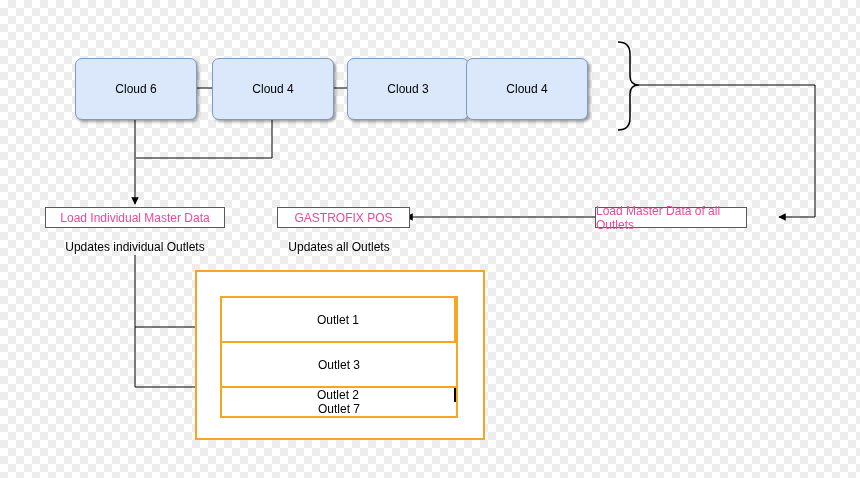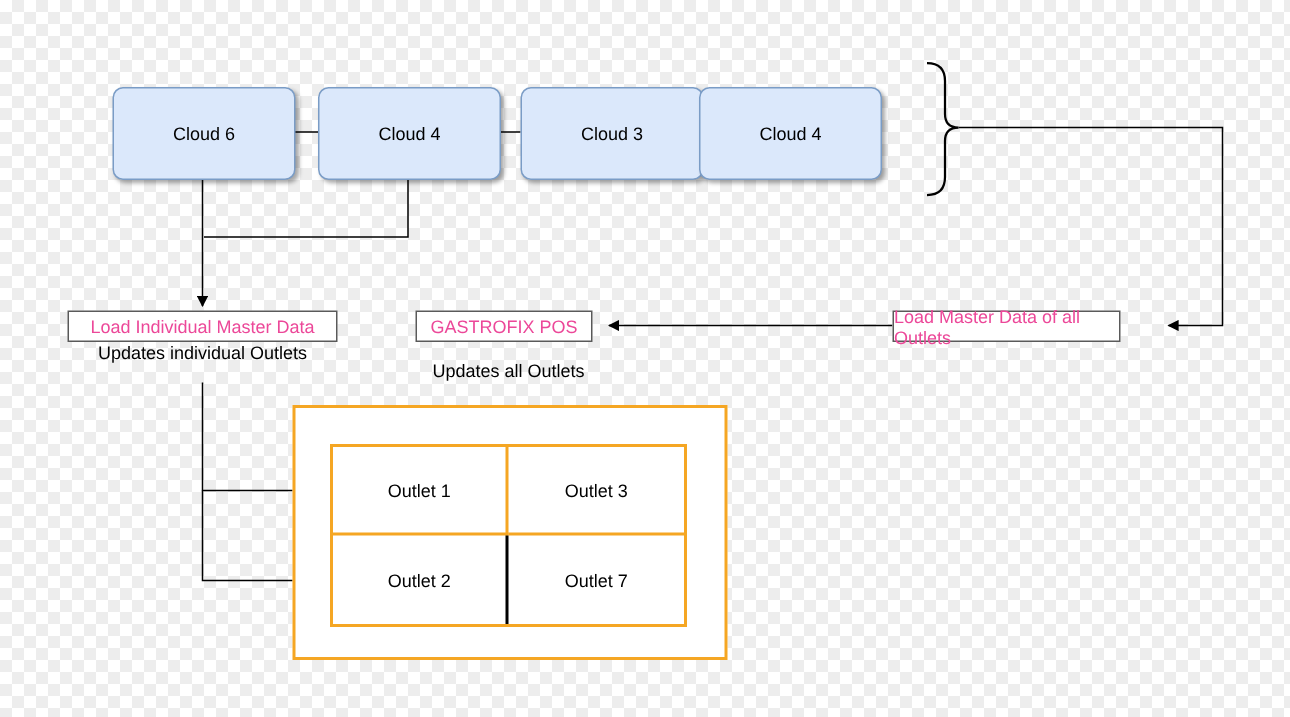--- a/index.html
+++ b/index.html
@@ -64,21 +64,21 @@
     width: 290px; height: 170px;
     background: #ffffff;
     border: 2px solid #f5a623;
     box-sizing: border-box;
   }
   .outlet-grid {
     position: absolute;
     left: 220px; top: 296px;
     width: 238px; height: 122px;
     display: grid;
-    grid-template-columns: 1fr 1fr;
+    grid-template-columns: 1fr;
     grid-template-rows: 1fr 1fr;
     background: #ffffff;
     border: 2px solid #f5a623;
     box-sizing: border-box;
   }
   .outlet-cell {
     display: flex;
     align-items: center;
     justify-content: center;
     font-size: 12px;
@@ -128,28 +128,28 @@
   <div class="cloud" style="left:347px; top:58px;justify-content:center;">
     <span>Cloud 3</span>
   </div>
   <div class="cloud" style="left:466px; top:58px;">
     <span>Cloud 4</span>
   </div>
 
   <div class="plainbox" style="left:45px; top:207px; width:180px;">
     <span>Load Individual Master Data</span>
   </div>
-  <div class="plainbox" style="left:277px; top:207px; width:118px;">
+  <div class="plainbox" style="left:277px; top:207px; width:133px;">
     <span>GASTROFIX POS</span>
   </div>
   <div class="plainbox" style="left:595px; top:207px; width:152px;">
     <span>Load Master Data of all Outlets</span>
   </div>
 
-  <div class="floating-label" style="left:35px; top:228px; width:200px;">Updates individual Outlets</div>
+  <div class="floating-label" style="left:35px; top:240px; width:200px;">Updates individual Outlets</div>
   <div class="floating-label" style="left:239px; top:240px; width:200px;">Updates all Outlets</div>
 
   <div class="outer-orange"></div>
   <div class="outlet-grid">
     <div class="outlet-cell c1">
       <span>Outlet 1</span>
     </div>
     <div class="outlet-cell c2">
       <span>Outlet 3</span>
     </div>

